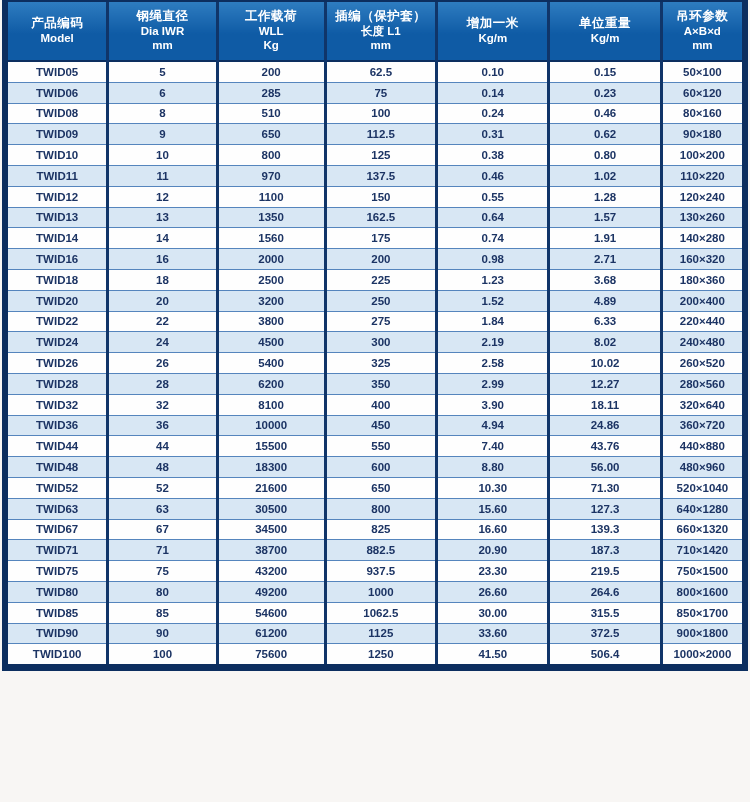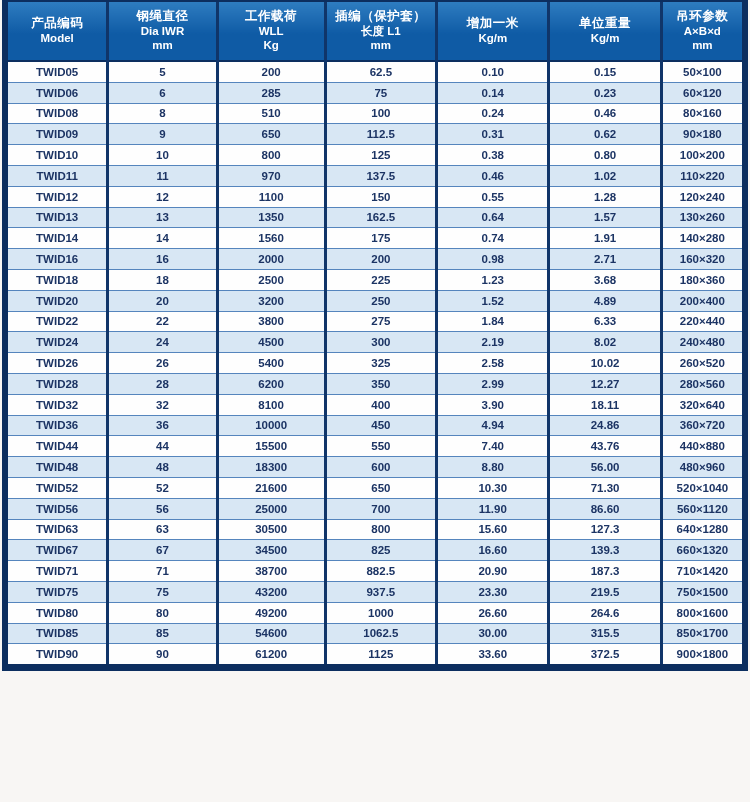--- a/index.html
+++ b/index.html
@@ -322,29 +322,20 @@
           <tr>
             <td>TWID52</td>
             <td>52</td>
             <td>21600</td>
             <td>650</td>
             <td>10.30</td>
             <td>71.30</td>
             <td>520×1040</td>
           </tr>
           <tr>
-            <td>TWID56</td>
-            <td>56</td>
-            <td>25000</td>
-            <td>700</td>
-            <td>11.90</td>
-            <td>86.60</td>
-            <td>560×1120</td>
-          </tr>
-          <tr>
             <td>TWID63</td>
             <td>63</td>
             <td>30500</td>
             <td>800</td>
             <td>15.60</td>
             <td>127.3</td>
             <td>640×1280</td>
           </tr>
           <tr>
             <td>TWID67</td>
@@ -393,16 +384,25 @@
           </tr>
           <tr>
             <td>TWID90</td>
             <td>90</td>
             <td>61200</td>
             <td>1125</td>
             <td>33.60</td>
             <td>372.5</td>
             <td>900×1800</td>
           </tr>
+          <tr>
+            <td>TWID100</td>
+            <td>100</td>
+            <td>75600</td>
+            <td>1250</td>
+            <td>41.50</td>
+            <td>506.4</td>
+            <td>1000×2000</td>
+          </tr>
         </tbody>
     </table>
   </div>
 </div>
 
 </body></html>

